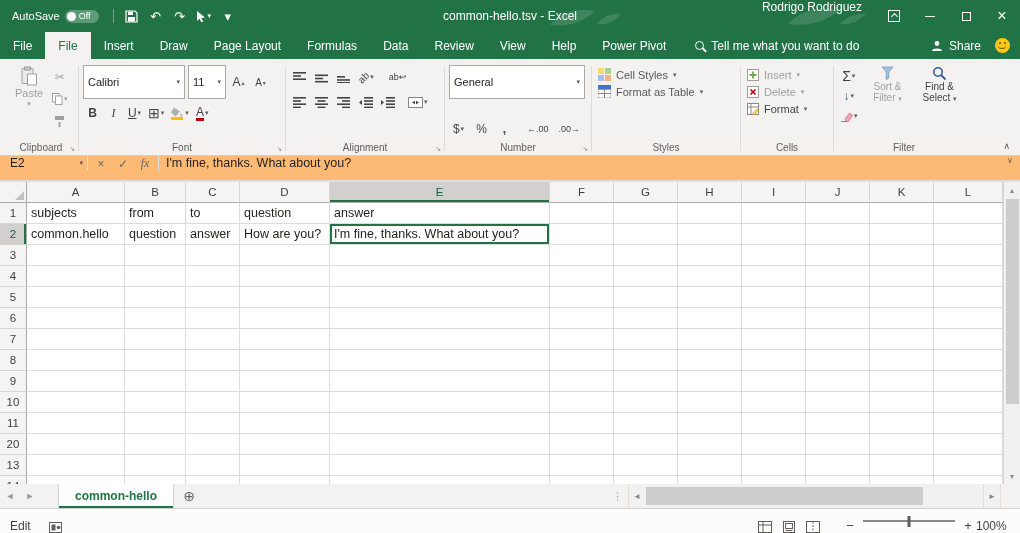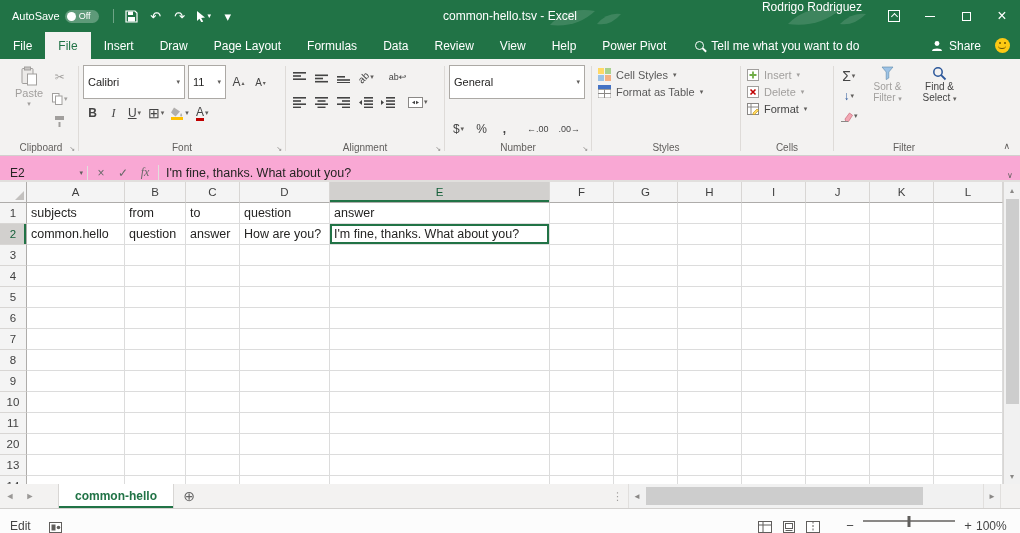--- a/index.html
+++ b/index.html
@@ -69,21 +69,21 @@
 .dec-btn{font-size:9px;color:#444;padding:0 3px;height:20px;display:inline-flex;align-items:center}
 .style-row{display:flex;align-items:center;gap:5px;height:17px;padding:0 2px;white-space:nowrap}
 .st-label{font-size:11px;color:#595959}
 .cell-row{display:flex;align-items:center;gap:5px;height:17px;padding:0 2px;white-space:nowrap}
 .bigbtn{display:flex;flex-direction:column;align-items:center;width:48px;text-align:center;font-size:10px;line-height:11px;color:#444;padding-top:3px}
 .lblwrap{display:inline}
 .sum{font-size:14px;color:#444;line-height:14px}
 .collapse-ribbon{position:absolute;right:10px;bottom:4px;font-size:9px;color:#605e5c}
 
 
-.formula-row{flex:0 0 26px;display:flex;align-items:flex-end;background:#f9a8d4;border-bottom:2px solid #e1dfdd}
+.formula-row{flex:0 0 26px;display:flex;align-items:flex-start;background:#fdba74;border-bottom:2px solid #e1dfdd}
 .namebox{width:88px;border-right:1px solid #e1dfdd;display:flex;align-items:center;padding:0 4px 0 10px;font-size:12px}
 .namebox .ca{margin-left:auto;padding-left:6px}
 .fb-btns{display:flex;align-items:center;border-right:1px solid #e1dfdd;padding:0 2px}
 .fb-btns>span{width:22px;text-align:center;color:#696969;font-size:12px}
 .fx{font-family:"Liberation Serif",serif;font-style:italic;font-size:13px;color:#444}
 .fb-input{flex:1;display:flex;align-items:center;padding:0 7px;font-size:12.5px;white-space:nowrap;overflow:hidden}
 .fb-expand{width:20px;display:flex;align-items:center;justify-content:center;color:#605e5c;font-size:8px}
 
 
 .grid-wrap{flex:1;display:flex;overflow:hidden;background:#fff}

